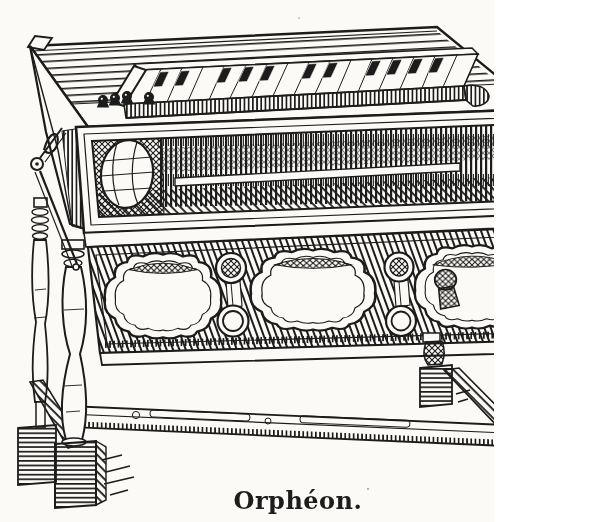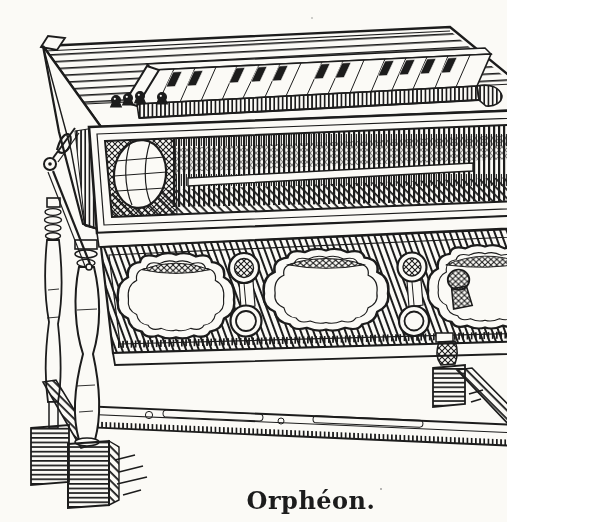--- a/index.html
+++ b/index.html
@@ -1,21 +1,20 @@
 <!DOCTYPE html>
 <html style="--ink: #1c1c1c; --paper: #fbfaf6;"><head>
 <meta charset="utf-8">
 <style>
   :root { --ink:#1c1c1c; --paper:#fbfaf6; }
   html,body { margin:0; padding:0; background:#fff; }
   .page {
     position:relative; width:494px; height:522px;
     background:var(--paper); overflow:hidden;
     font-family:"DejaVu Serif","Liberation Serif",serif;
-    padding-left:13px;
   }
   svg { display:block; color:var(--ink); }
   .caption-text {
     font-family:"DejaVu Serif","Liberation Serif",serif;
     font-size:24px; font-weight:600; letter-spacing:0.5px;
     fill:var(--ink);
   }
 </style>
 </head>
 <body>

